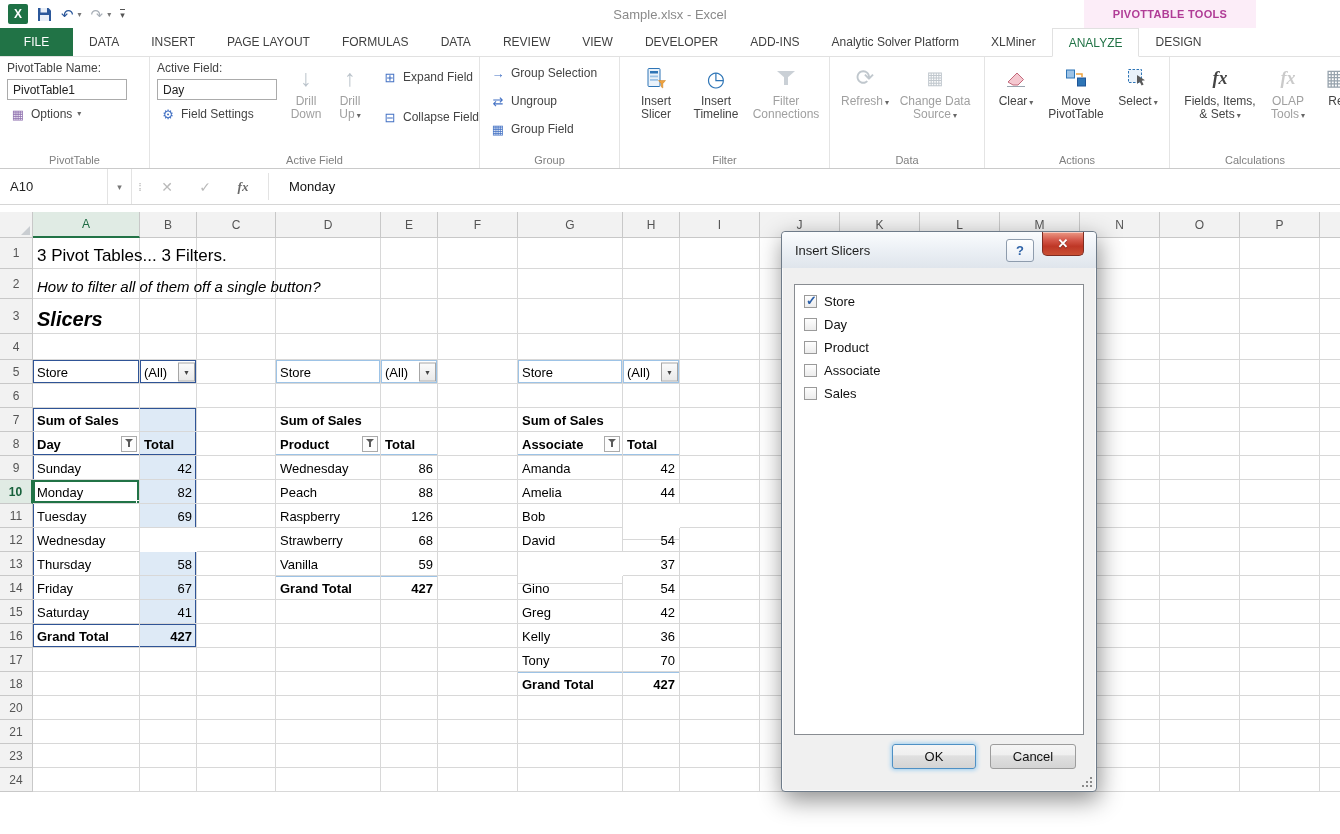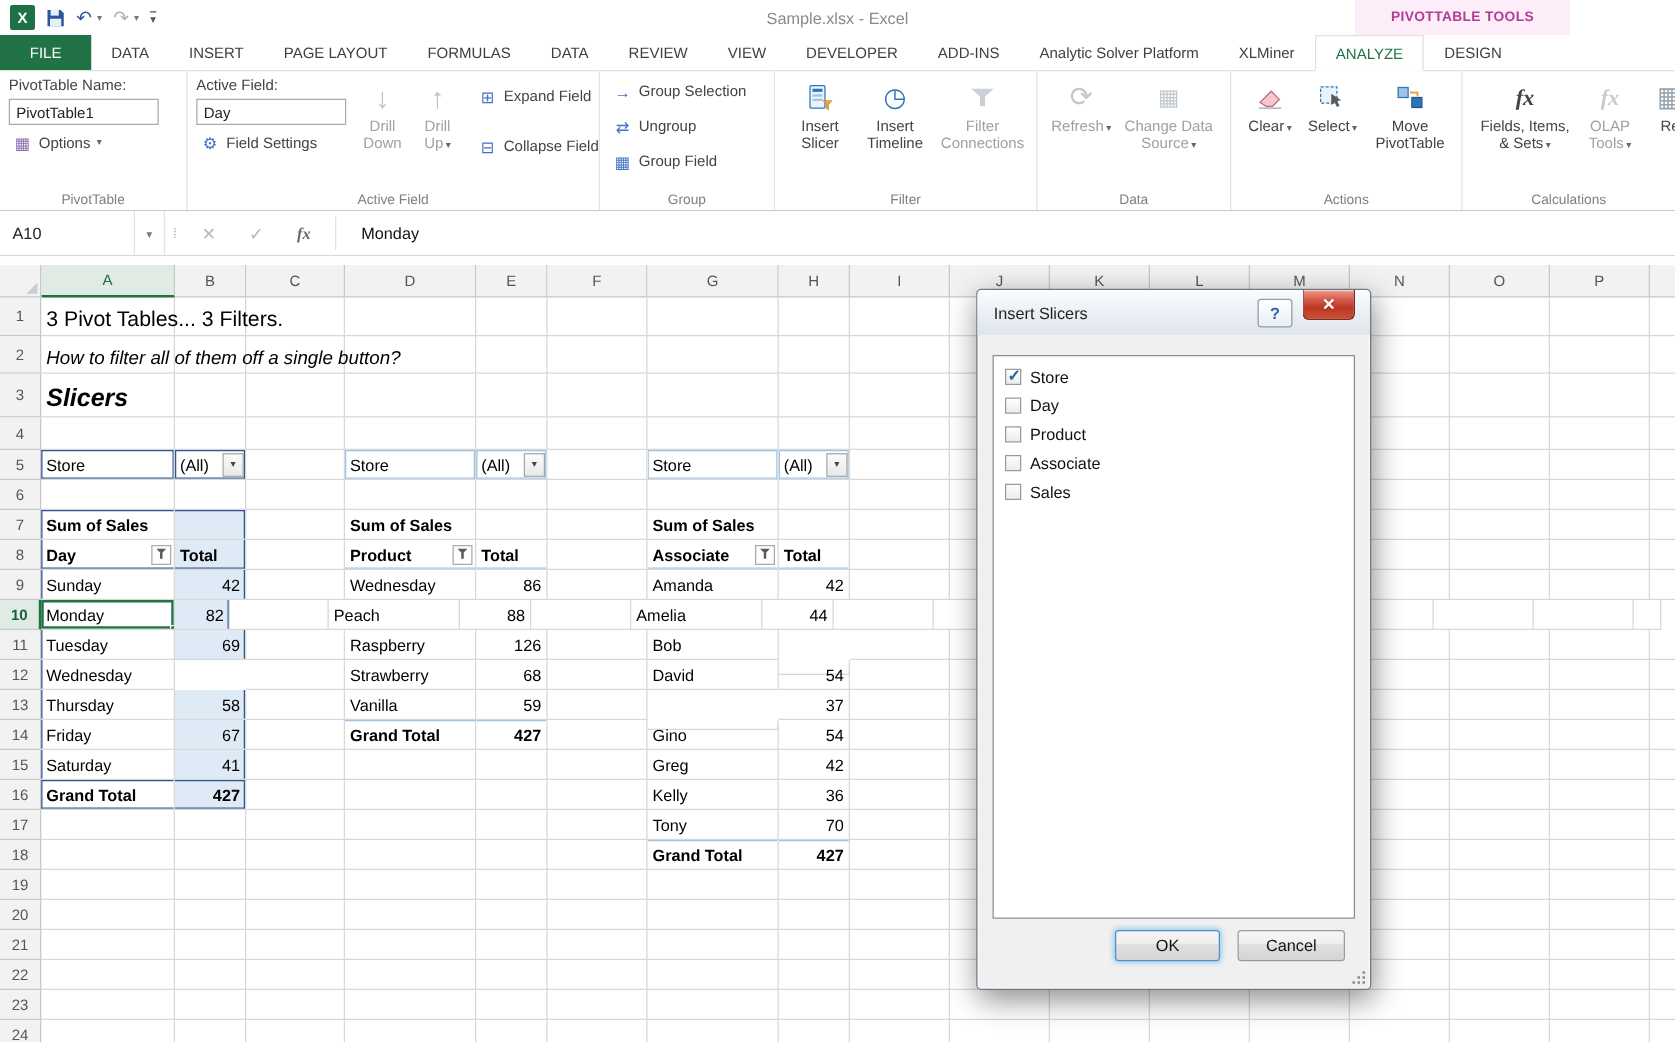--- a/index.html
+++ b/index.html
@@ -270,38 +270,38 @@
     <div class="rb-group vrow" style="width:185px">
       <div class="rb-big" style="width:48px">
         <div class="big-icon">
           <svg width="24" height="22" viewBox="0 0 24 22">
               <path d="M4 15 L13 6 l6.5 6.5 -5.5 5.5 h-5 z" fill="#F5C8D0" stroke="#C2697B"></path>
               <line x1="3" y1="19.5" x2="21" y2="19.5" stroke="#9AA5AF"></line>
             </svg>
         </div>
         <div class="big-label"><span>Clear</span><span class="caret">▾</span></div>
       </div>
-      <div class="rb-big" style="width:52px">
-        <div class="big-icon">
-          <svg width="24" height="22" viewBox="0 0 24 22">
-              <rect x="2.5" y="2.5" width="13" height="13" fill="#EAF2FA" stroke="#2E75B6" stroke-dasharray="2.5 1.5"></rect>
-              <path d="M11 8 l8 5.2 -3.3 .6 1.9 3.8 -2 1 -1.9 -3.9 -2.7 2.3 z" fill="#5A5A5A"></path>
-            </svg>
-        </div>
-        <div class="big-label"><span>Select</span><span class="caret">▾</span></div>
-      </div>
       <div class="rb-big" style="width:72px">
         <div class="big-icon">
           <svg width="24" height="22" viewBox="0 0 24 22">
               <rect x="2.5" y="3" width="8" height="8" fill="#9DC3E6" stroke="#2E75B6"></rect>
               <rect x="13.5" y="11" width="8" height="8" fill="#2E75B6" stroke="#1F5597"></rect>
               <path d="M12 7 h6 v3" fill="none" stroke="#F0A23C" stroke-width="1.5"></path>
             </svg>
         </div>
         <div class="big-label">Move PivotTable</div>
+      </div>
+      <div class="rb-big" style="width:52px">
+        <div class="big-icon">
+          <svg width="24" height="22" viewBox="0 0 24 22">
+              <rect x="2.5" y="2.5" width="13" height="13" fill="#EAF2FA" stroke="#2E75B6" stroke-dasharray="2.5 1.5"></rect>
+              <path d="M11 8 l8 5.2 -3.3 .6 1.9 3.8 -2 1 -1.9 -3.9 -2.7 2.3 z" fill="#5A5A5A"></path>
+            </svg>
+        </div>
+        <div class="big-label"><span>Select</span><span class="caret">▾</span></div>
       </div>
       <div class="rb-glabel">Actions</div>
     </div>
 
     <div class="rb-group vrow" style="flex:1;min-width:0;border-right:none">
       <div class="rb-big" style="width:86px">
         <div class="big-icon fx-ic">fx</div>
         <div class="big-label"><span>Fields, Items, &amp; Sets</span><span class="caret">▾</span></div>
       </div>
       <div class="rb-big disabled" style="width:50px">
@@ -589,21 +589,21 @@
         <div class="gcell" style="width: 80px;"></div>
         <div class="gcell" style="width: 80px;"></div>
         <div class="gcell" style="width: 22px;"></div>
       </div>
       <div class="grow" style="height: 24px;">
         <div class="grhead selrow">10</div>
         <div class="gcell" style="width: 107px; box-shadow: rgb(33, 115, 70) 0px 0px 0px 2px inset;">
           <span class="ctext">Monday</span>
           <span class="fill-handle"></span>
         </div>
-        <div class="gcell num fillblue" style="width: 44px; box-shadow: rgb(47, 84, 150) -1px 0px 0px 0px inset;">
+        <div class="gcell num fillblue" style="width: 57px; box-shadow: rgb(47, 84, 150) -1px 0px 0px 0px inset;">
           <span class="ctext">82</span>
         </div>
         <div class="gcell" style="width: 79px;"></div>
         <div class="gcell" style="width: 105px;">
           <span class="ctext">Peach</span>
         </div>
         <div class="gcell num" style="width: 57px;">
           <span class="ctext">88</span>
         </div>
         <div class="gcell" style="width: 80px;"></div>
@@ -849,40 +849,20 @@
         <div class="gcell" style="width: 80px;"></div>
         <div class="gcell" style="width: 80px;"></div>
         <div class="gcell" style="width: 80px;"></div>
         <div class="gcell" style="width: 80px;"></div>
         <div class="gcell" style="width: 80px;"></div>
         <div class="gcell" style="width: 80px;"></div>
         <div class="gcell" style="width: 80px;"></div>
         <div class="gcell" style="width: 22px;"></div>
       </div>
       <div class="grow" style="height: 24px;">
-        <div class="grhead">19</div>
-        <div class="gcell" style="width: 107px;"></div>
-        <div class="gcell" style="width: 57px;"></div>
-        <div class="gcell" style="width: 79px;"></div>
-        <div class="gcell" style="width: 105px;"></div>
-        <div class="gcell" style="width: 57px;"></div>
-        <div class="gcell" style="width: 80px;"></div>
-        <div class="gcell" style="width: 105px;"></div>
-        <div class="gcell" style="width: 57px;"></div>
-        <div class="gcell" style="width: 80px;"></div>
-        <div class="gcell" style="width: 80px;"></div>
-        <div class="gcell" style="width: 80px;"></div>
-        <div class="gcell" style="width: 80px;"></div>
-        <div class="gcell" style="width: 80px;"></div>
-        <div class="gcell" style="width: 80px;"></div>
-        <div class="gcell" style="width: 80px;"></div>
-        <div class="gcell" style="width: 80px;"></div>
-        <div class="gcell" style="width: 22px;"></div>
-      </div>
-      <div class="grow" style="height: 24px;">
         <div class="grhead">20</div>
         <div class="gcell" style="width: 107px;"></div>
         <div class="gcell" style="width: 57px;"></div>
         <div class="gcell" style="width: 79px;"></div>
         <div class="gcell" style="width: 105px;"></div>
         <div class="gcell" style="width: 57px;"></div>
         <div class="gcell" style="width: 80px;"></div>
         <div class="gcell" style="width: 105px;"></div>
         <div class="gcell" style="width: 57px;"></div>
         <div class="gcell" style="width: 80px;"></div>
@@ -890,40 +870,20 @@
         <div class="gcell" style="width: 80px;"></div>
         <div class="gcell" style="width: 80px;"></div>
         <div class="gcell" style="width: 80px;"></div>
         <div class="gcell" style="width: 80px;"></div>
         <div class="gcell" style="width: 80px;"></div>
         <div class="gcell" style="width: 80px;"></div>
         <div class="gcell" style="width: 22px;"></div>
       </div>
       <div class="grow" style="height: 24px;">
         <div class="grhead">21</div>
-        <div class="gcell" style="width: 107px;"></div>
-        <div class="gcell" style="width: 57px;"></div>
-        <div class="gcell" style="width: 79px;"></div>
-        <div class="gcell" style="width: 105px;"></div>
-        <div class="gcell" style="width: 57px;"></div>
-        <div class="gcell" style="width: 80px;"></div>
-        <div class="gcell" style="width: 105px;"></div>
-        <div class="gcell" style="width: 57px;"></div>
-        <div class="gcell" style="width: 80px;"></div>
-        <div class="gcell" style="width: 80px;"></div>
-        <div class="gcell" style="width: 80px;"></div>
-        <div class="gcell" style="width: 80px;"></div>
-        <div class="gcell" style="width: 80px;"></div>
-        <div class="gcell" style="width: 80px;"></div>
-        <div class="gcell" style="width: 80px;"></div>
-        <div class="gcell" style="width: 80px;"></div>
-        <div class="gcell" style="width: 22px;"></div>
-      </div>
-      <div class="grow" style="height: 24px;">
-        <div class="grhead">22</div>
         <div class="gcell" style="width: 107px;"></div>
         <div class="gcell" style="width: 57px;"></div>
         <div class="gcell" style="width: 79px;"></div>
         <div class="gcell" style="width: 105px;"></div>
         <div class="gcell" style="width: 57px;"></div>
         <div class="gcell" style="width: 80px;"></div>
         <div class="gcell" style="width: 105px;"></div>
         <div class="gcell" style="width: 57px;"></div>
         <div class="gcell" style="width: 80px;"></div>
         <div class="gcell" style="width: 80px;"></div>

